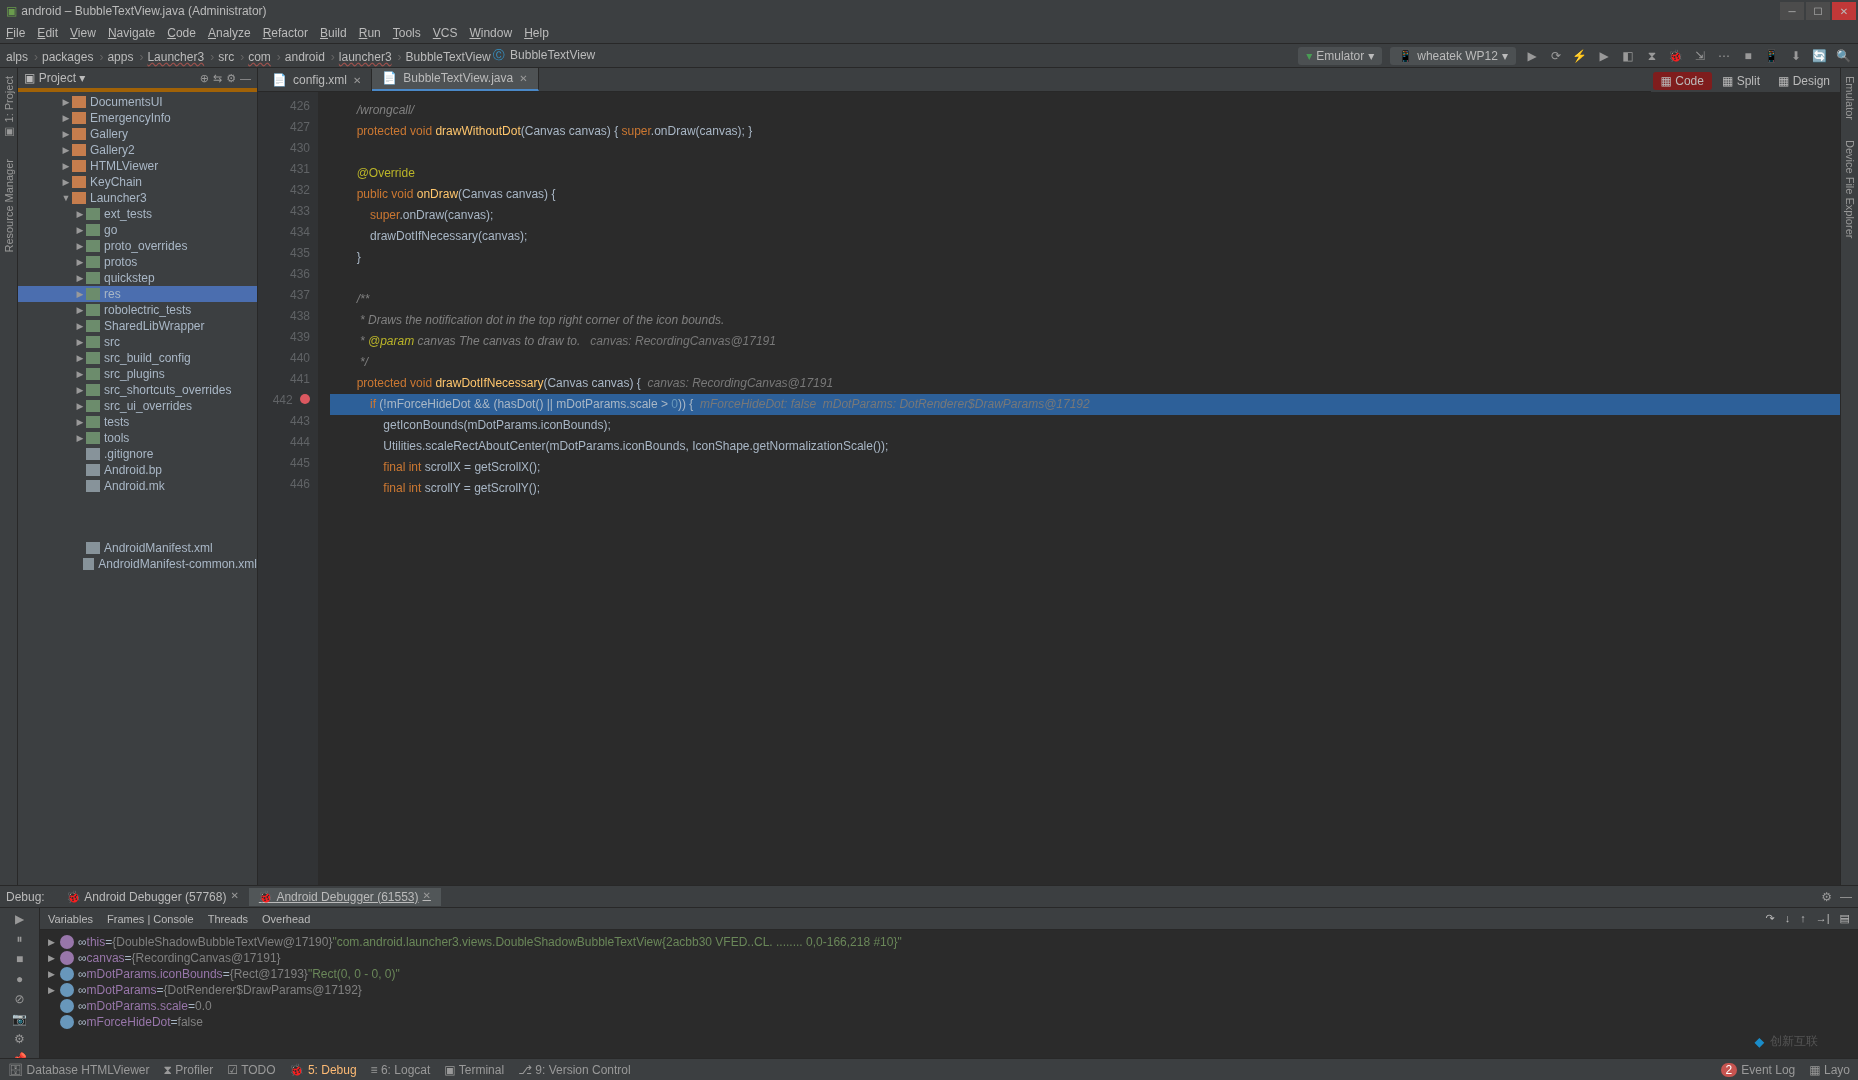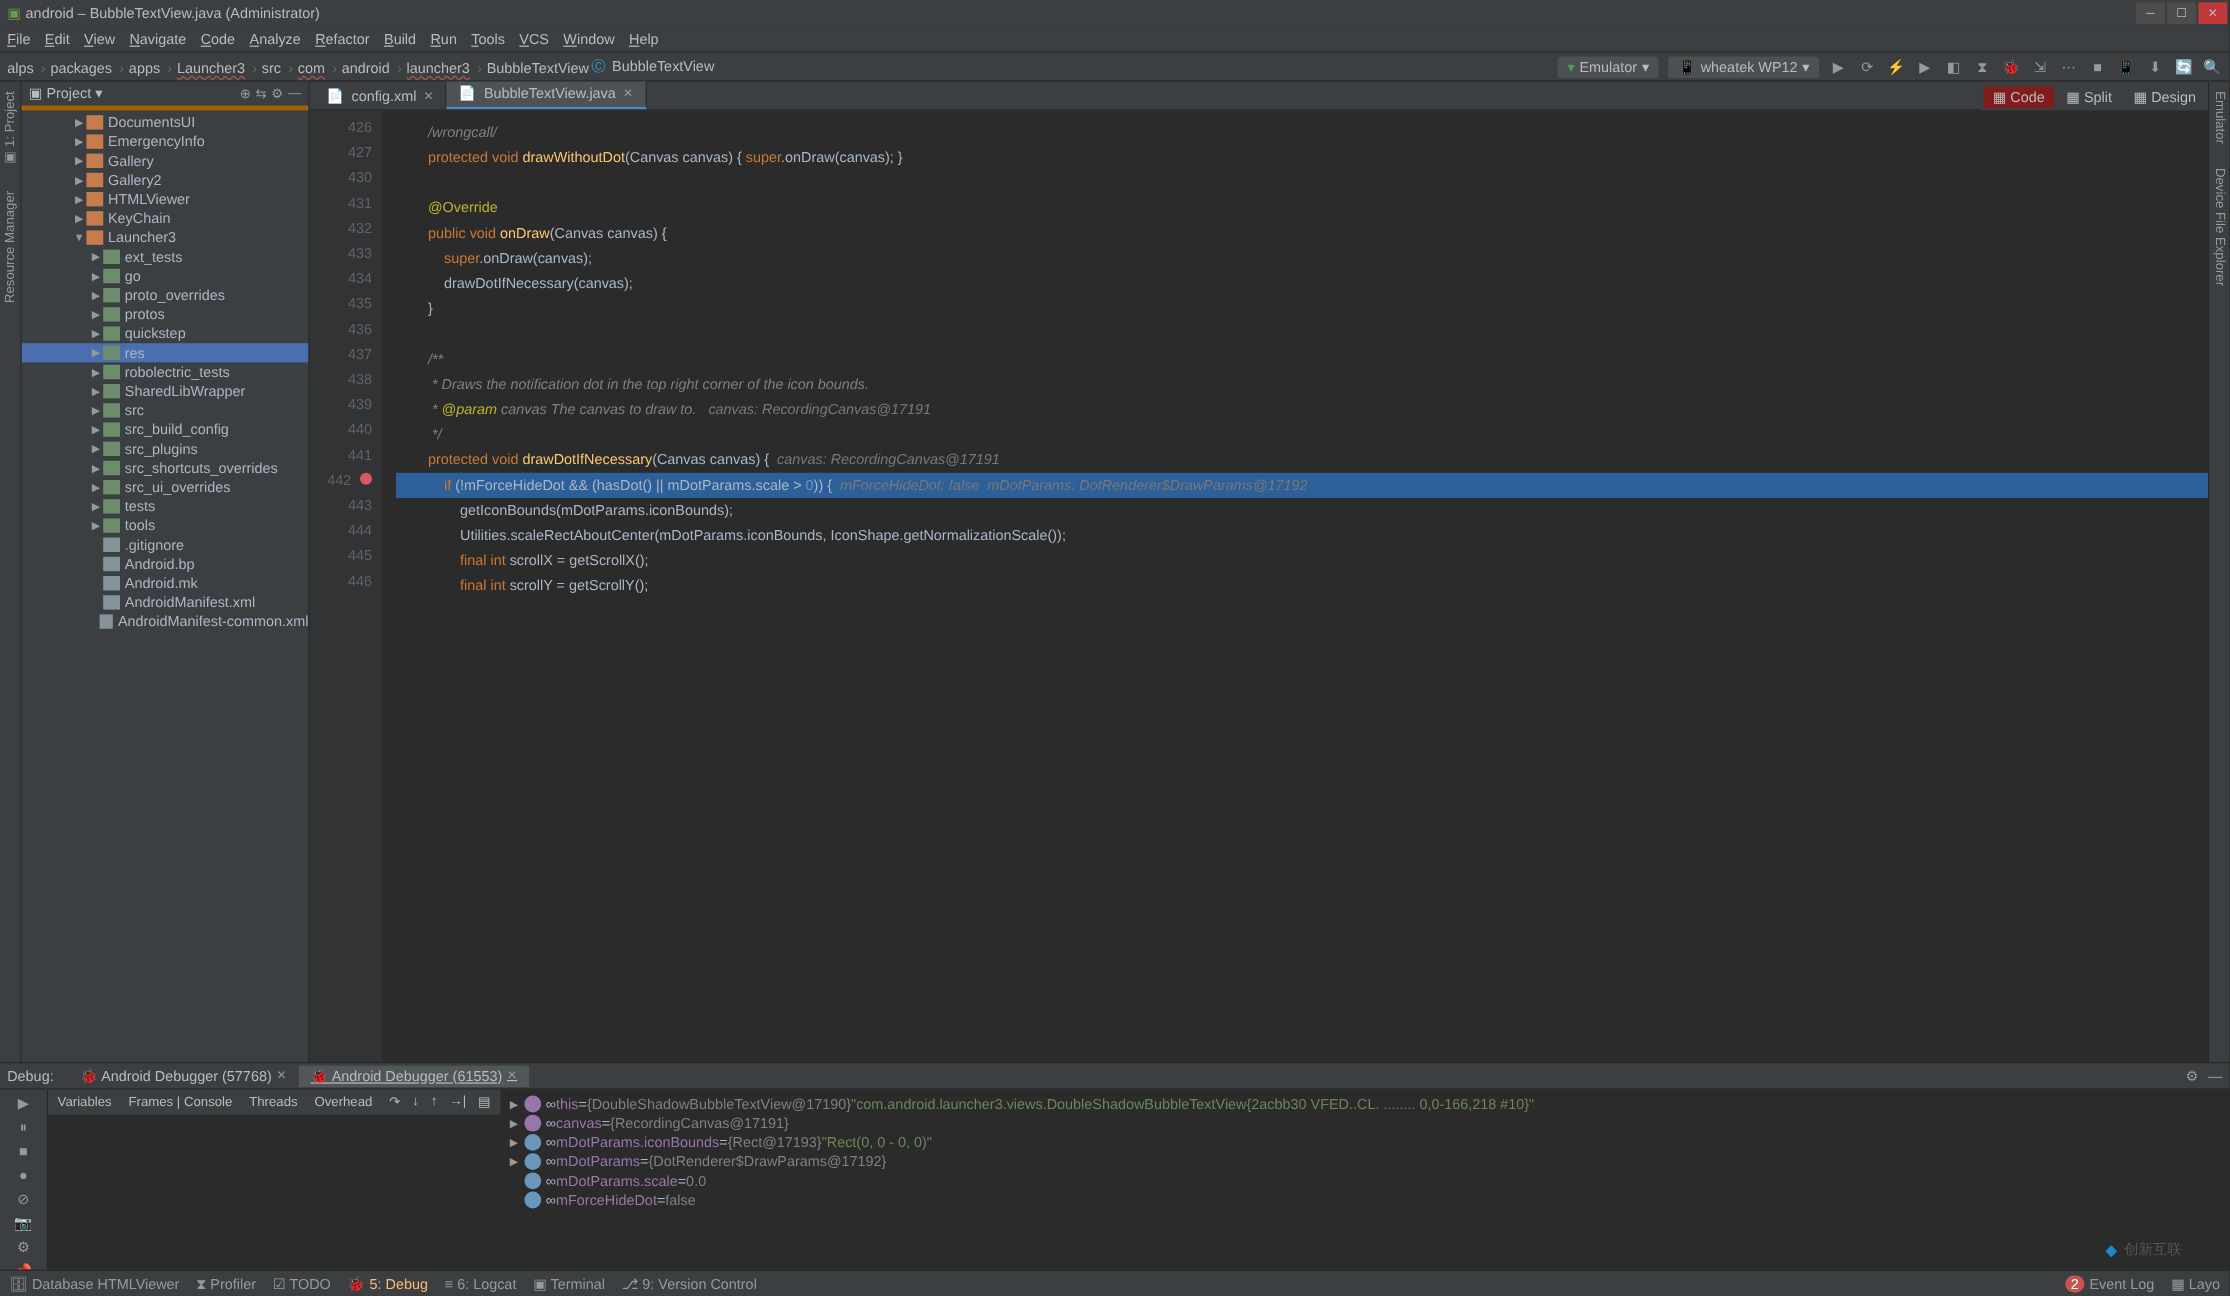--- a/index.html
+++ b/index.html
@@ -59,21 +59,21 @@
 .bottom{display:flex;flex-direction:column;border-top:1px solid #282828}
 .debugtabs{height:22px;background:#3c3f41;display:flex;align-items:center;padding:0 6px;border-bottom:1px solid #282828}
 .debugtabs .lbl{color:#bbb;margin-right:12px}
 .debugtabs .dtab{padding:2px 10px;color:#bbb;cursor:pointer;display:flex;align-items:flex-start;gap:4px}
 .debugtabs .dtab.act{background:#515658;text-decoration:underline}
 .debugtabs .dtab .x{font-size:10px;color:#999}
 .debugtabs .rt{margin-left:auto;display:flex;gap:8px;color:#999}
 .debugbody{height:150px;background:#2b2b2b;display:flex}
 .dbgleft{width:40px;background:#3c3f41;display:flex;flex-direction:column;align-items:center;padding:4px 0;gap:6px;border-right:1px solid #282828}
 .dbgleft span{cursor:pointer;color:#999;width:20px;height:20px;display:flex;align-items:center;justify-content:center}
-.dbgright{flex:1;display:flex;flex-direction:row}
+.dbgright{flex:1;display:flex;flex-direction:column}
 .dbgtoolbar{height:22px;background:#3c3f41;display:flex;align-items:center;padding:0 8px;gap:14px;border-bottom:1px solid #282828}
 .dbgtoolbar span{color:#bbb;cursor:pointer;font-size:11px}
 .dbgvars{flex:1;padding:4px 8px;overflow:auto;font-family:Consolas,monospace;font-size:12px}
 .dbgvars .row{display:flex;align-items:center;padding:1px 0}
 .dbgvars .arr{width:12px;color:#999;font-size:9px}
 .dbgvars .ico{width:14px;height:14px;border-radius:50%;margin-right:4px;display:inline-block}
 .dbgvars .vn{color:#9876aa}
 .dbgvars .vv{color:#808080}
 .dbgvars .vs{color:#6a8759}
 .statusbar{height:22px;background:#3c3f41;display:flex;align-items:center;justify-content:space-between;padding:0 8px;border-top:1px solid #282828;color:#999}
@@ -193,21 +193,21 @@
         <div class="titem" style="padding-left: 56px;"><span class="arr">▶</span><span class="fic pkg"></span>src</div>
         <div class="titem" style="padding-left: 56px;"><span class="arr">▶</span><span class="fic pkg"></span>src_build_config</div>
         <div class="titem" style="padding-left: 56px;"><span class="arr">▶</span><span class="fic pkg"></span>src_plugins</div>
         <div class="titem" style="padding-left: 56px;"><span class="arr">▶</span><span class="fic pkg"></span>src_shortcuts_overrides</div>
         <div class="titem" style="padding-left: 56px;"><span class="arr">▶</span><span class="fic pkg"></span>src_ui_overrides</div>
         <div class="titem" style="padding-left: 56px;"><span class="arr">▶</span><span class="fic pkg"></span>tests</div>
         <div class="titem" style="padding-left: 56px;"><span class="arr">▶</span><span class="fic pkg"></span>tools</div>
         <div class="titem" style="padding-left: 56px;"><span class="arr"></span><span class="fic file"></span>.gitignore</div>
         <div class="titem" style="padding-left: 56px;"><span class="arr"></span><span class="fic file"></span>Android.bp</div>
         <div class="titem" style="padding-left: 56px;"><span class="arr"></span><span class="fic file"></span>Android.mk</div>
-        <div class="titem" style="padding-left: 56px;"><span class="arr"></span><span class="fic file"></span>AndroidManifest.xml</div>
+        <div class="titem" style="padding-left: 56px; margin-top: 46px;"><span class="arr"></span><span class="fic file"></span>AndroidManifest.xml</div>
         <div class="titem" style="padding-left: 56px; align-items: center;"><span class="arr"></span><span class="fic file"></span>AndroidManifest-common.xml</div>
       </div>
   </div>
 
   <div class="editor">
     <div class="edtabs" id="edtabs">
         <div class="edtab"><span>📄</span>config.xml<span class="x">✕</span></div>
         <div class="edtab active"><span>📄</span>BubbleTextView.java<span class="x">✕</span></div>
       </div>
     <div class="codearea">

